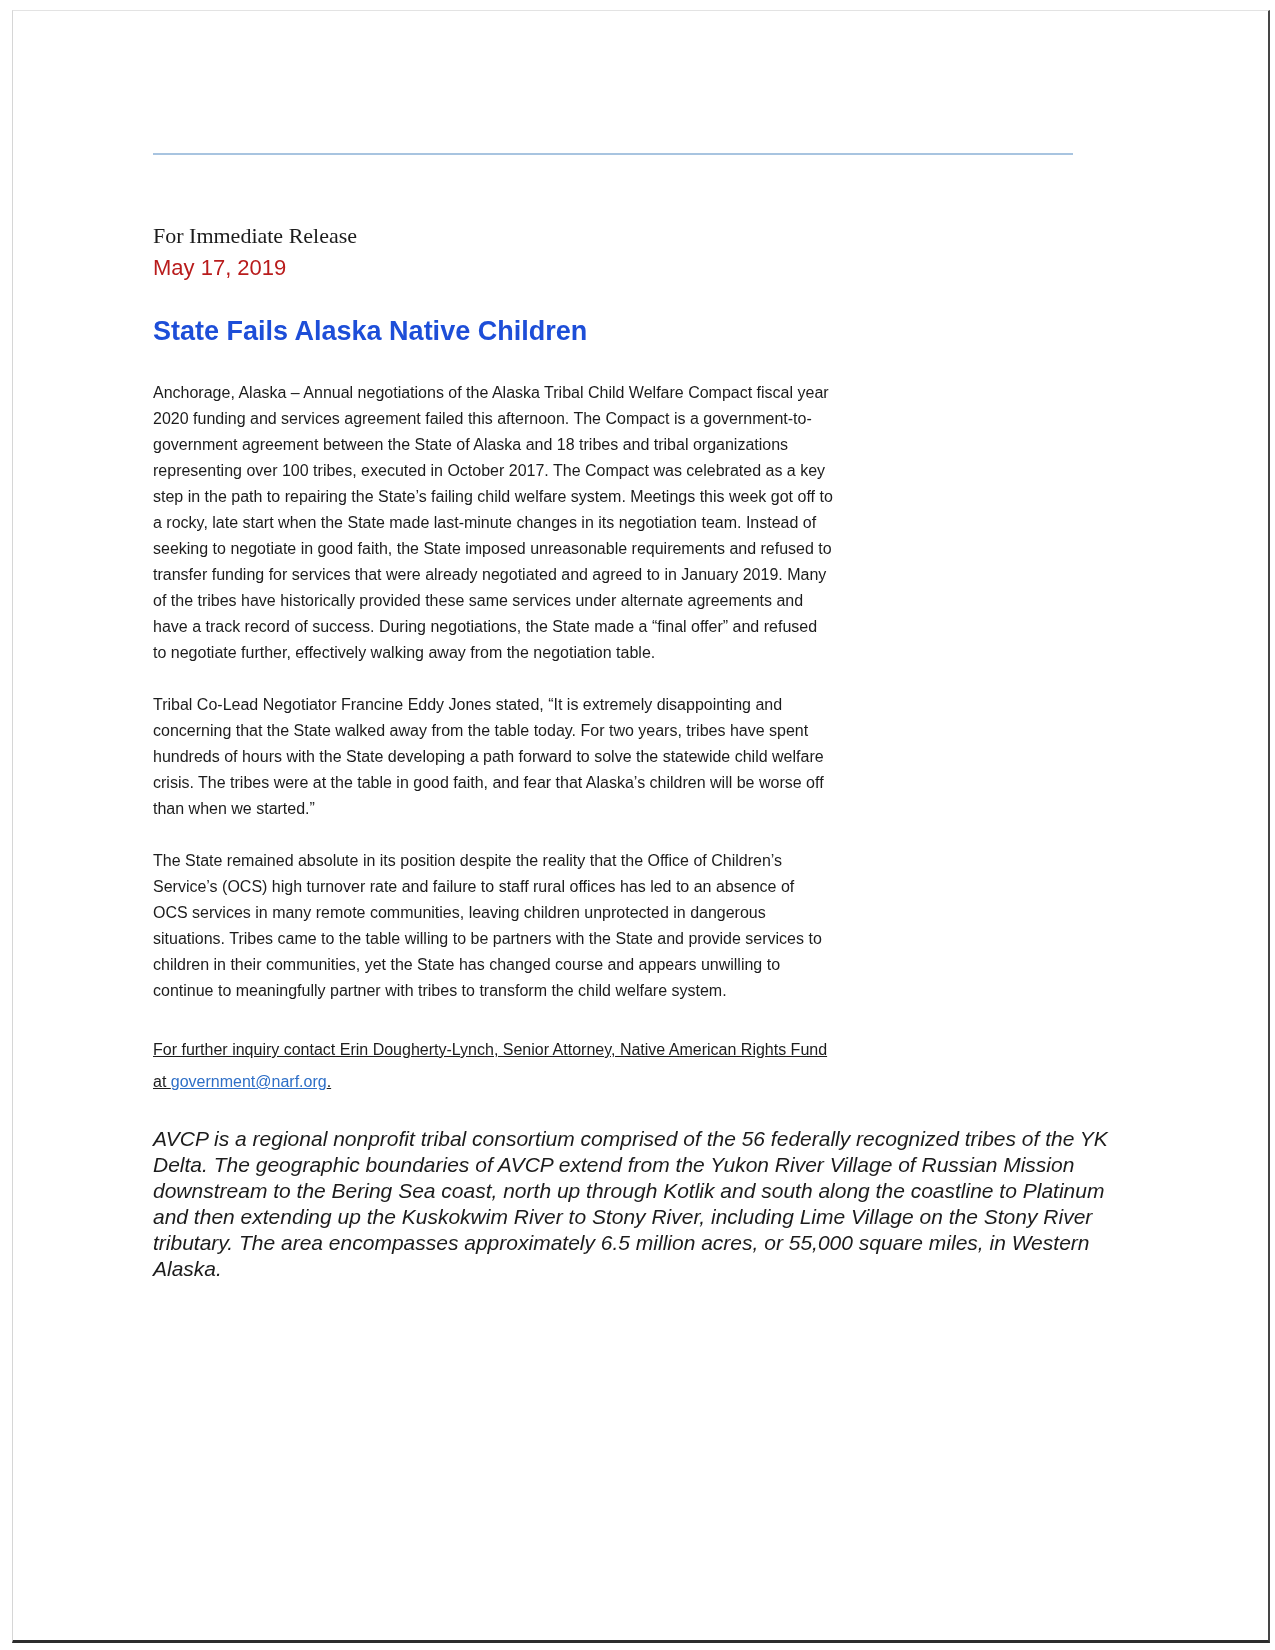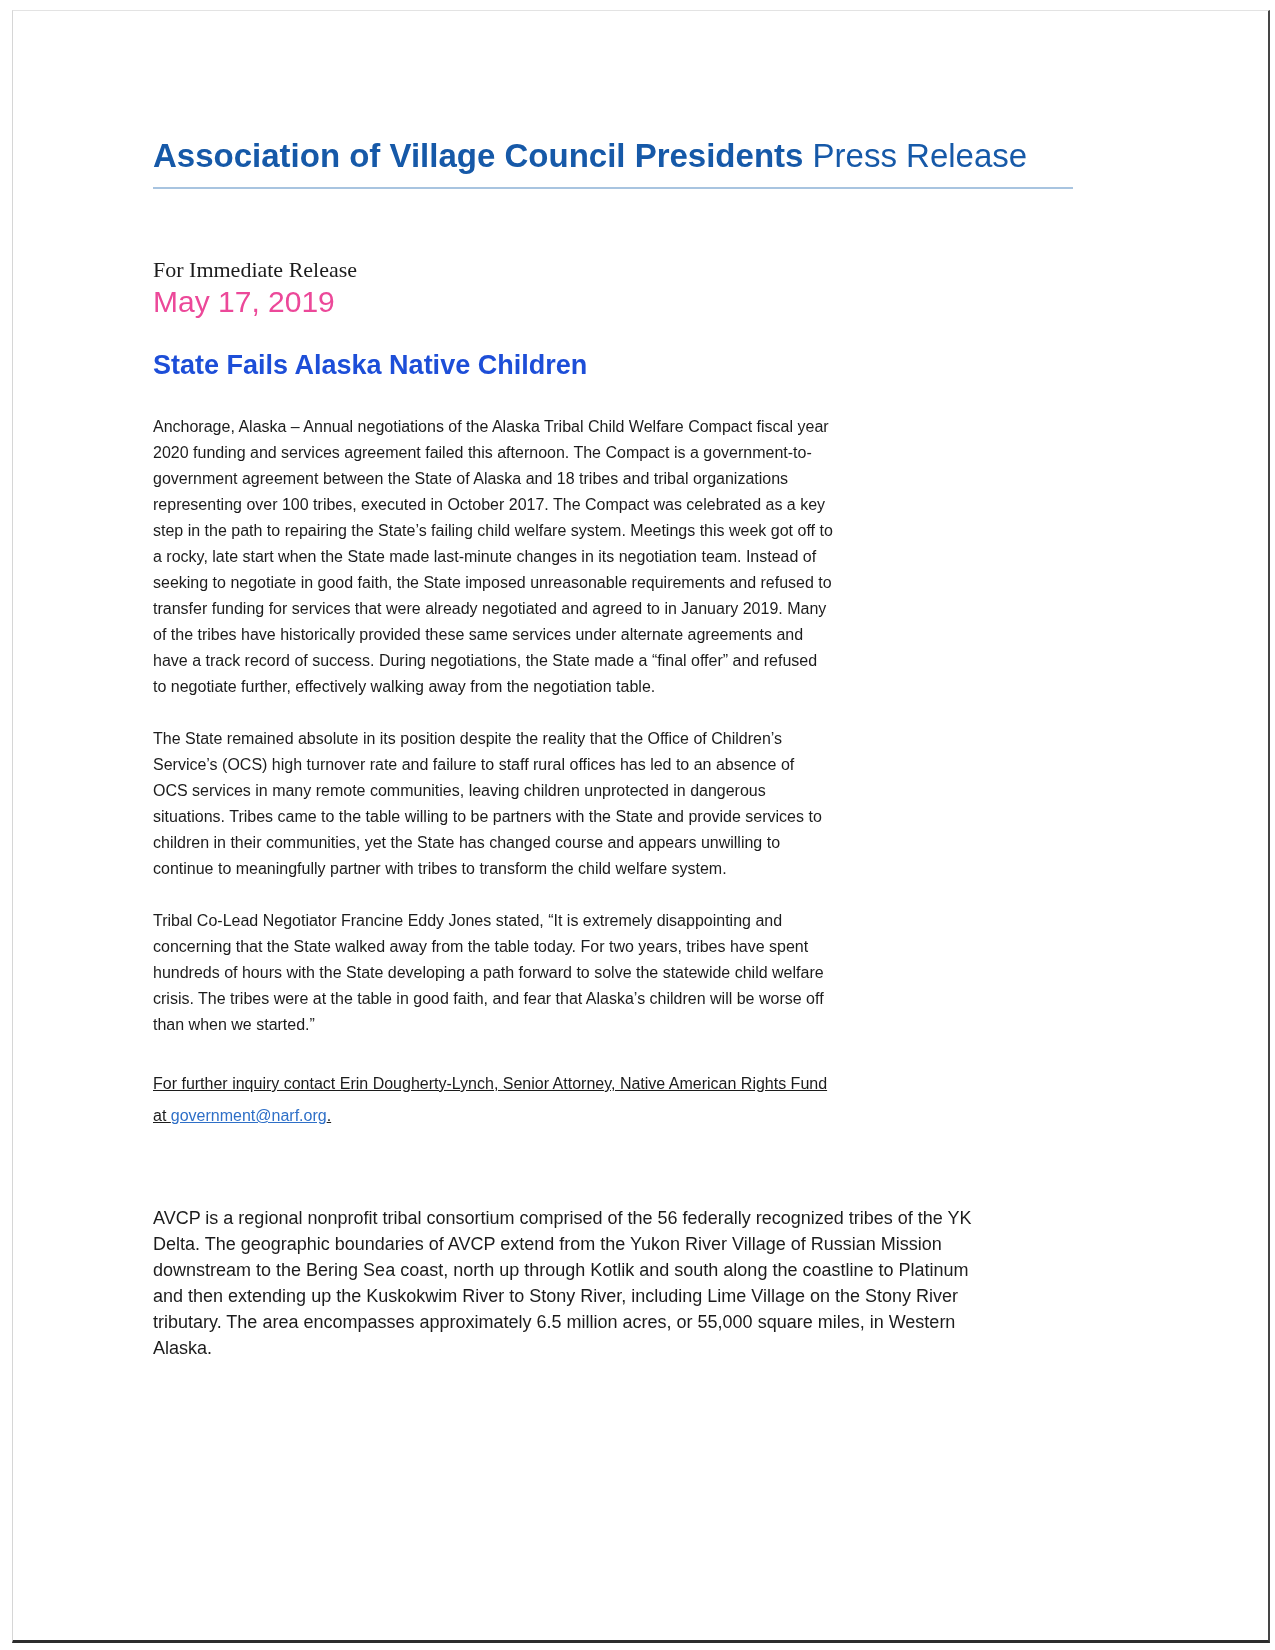--- a/index.html
+++ b/index.html
@@ -47,23 +47,23 @@
   }
   p.release-line {
     margin: 65px 0 0;
     font-family: "Liberation Serif", serif;
     font-size: 22px;
     line-height: 32px;
     color: #1c1c1c;
   }
   p.release-date {
     margin: 0;
-    font-size: 30px;
+    font-size: 22px;
     line-height: 32px;
-    color: #ec4899;
+    color: #b91c1c;
   }
   h2.headline {
     margin: 32px 0 0;
     font-size: 27px;
     line-height: 30px;
     font-weight: 700;
     color: #1d4ed8;
   }
   p.body {
     margin: 26px 0 0;
@@ -79,65 +79,65 @@
     margin-top: 30px;
     line-height: 32px;
     text-decoration: underline;
   }
   p.contact a {
     color: #2e6fc7;
     text-decoration: underline;
     cursor: pointer;
   }
   p.footer-note {
-    margin: 73px 0 0;
-    font-size: 18px;
+    margin: 28px 0 0;
+    font-style: italic;
+    font-size: 21px;
     line-height: 26px;
     white-space: pre-line;
     max-width: 980px;
     color: #1c1c1c;
   }
 </style>
 </head>
 <body>
 
 <div class="page">
   <div class="content">
 
-    <h1 class="masthead"><span class="org-name">Association of Village Council Presidents</span> <span class="doc-type">Press Release</span></h1>
 
     <div class="rule"></div>
 
     <p class="release-line">For Immediate Release</p>
     <p class="release-date">May 17, 2019</p>
 
     <h2 class="headline">State Fails Alaska Native Children</h2>
 
     <p class="body first">Anchorage, Alaska – Annual negotiations of the Alaska Tribal Child Welfare Compact fiscal year
 2020 funding and services agreement failed this afternoon. The Compact is a government-to-
 government agreement between the State of Alaska and 18 tribes and tribal organizations
 representing over 100 tribes, executed in October 2017. The Compact was celebrated as a key
 step in the path to repairing the State’s failing child welfare system. Meetings this week got off to
 a rocky, late start when the State made last-minute changes in its negotiation team. Instead of
 seeking to negotiate in good faith, the State imposed unreasonable requirements and refused to
 transfer funding for services that were already negotiated and agreed to in January 2019. Many
 of the tribes have historically provided these same services under alternate agreements and
 have a track record of success. During negotiations, the State made a “final offer” and refused
 to negotiate further, effectively walking away from the negotiation table.</p>
+    <p class="body">Tribal Co-Lead Negotiator Francine Eddy Jones stated, “It is extremely disappointing and
+concerning that the State walked away from the table today. For two years, tribes have spent
+hundreds of hours with the State developing a path forward to solve the statewide child welfare
+crisis. The tribes were at the table in good faith, and fear that Alaska’s children will be worse off
+than when we started.”</p>
     <p class="body">The State remained absolute in its position despite the reality that the Office of Children’s
 Service’s (OCS) high turnover rate and failure to staff rural offices has led to an absence of
 OCS services in many remote communities, leaving children unprotected in dangerous
 situations. Tribes came to the table willing to be partners with the State and provide services to
 children in their communities, yet the State has changed course and appears unwilling to
 continue to meaningfully partner with tribes to transform the child welfare system.</p>
-    <p class="body">Tribal Co-Lead Negotiator Francine Eddy Jones stated, “It is extremely disappointing and
-concerning that the State walked away from the table today. For two years, tribes have spent
-hundreds of hours with the State developing a path forward to solve the statewide child welfare
-crisis. The tribes were at the table in good faith, and fear that Alaska’s children will be worse off
-than when we started.”</p>
 
     <p class="body contact"><span>For further inquiry contact Erin Dougherty-Lynch, Senior Attorney, Native American Rights Fund
 at </span><a href="#">government@narf.org</a><span>.</span></p>
 
     <p class="footer-note">AVCP is a regional nonprofit tribal consortium comprised of the 56 federally recognized tribes of the YK
 Delta. The geographic boundaries of AVCP extend from the Yukon River Village of Russian Mission
 downstream to the Bering Sea coast, north up through Kotlik and south along the coastline to Platinum
 and then extending up the Kuskokwim River to Stony River, including Lime Village on the Stony River
 tributary. The area encompasses approximately 6.5 million acres, or 55,000 square miles, in Western
 Alaska.</p>

